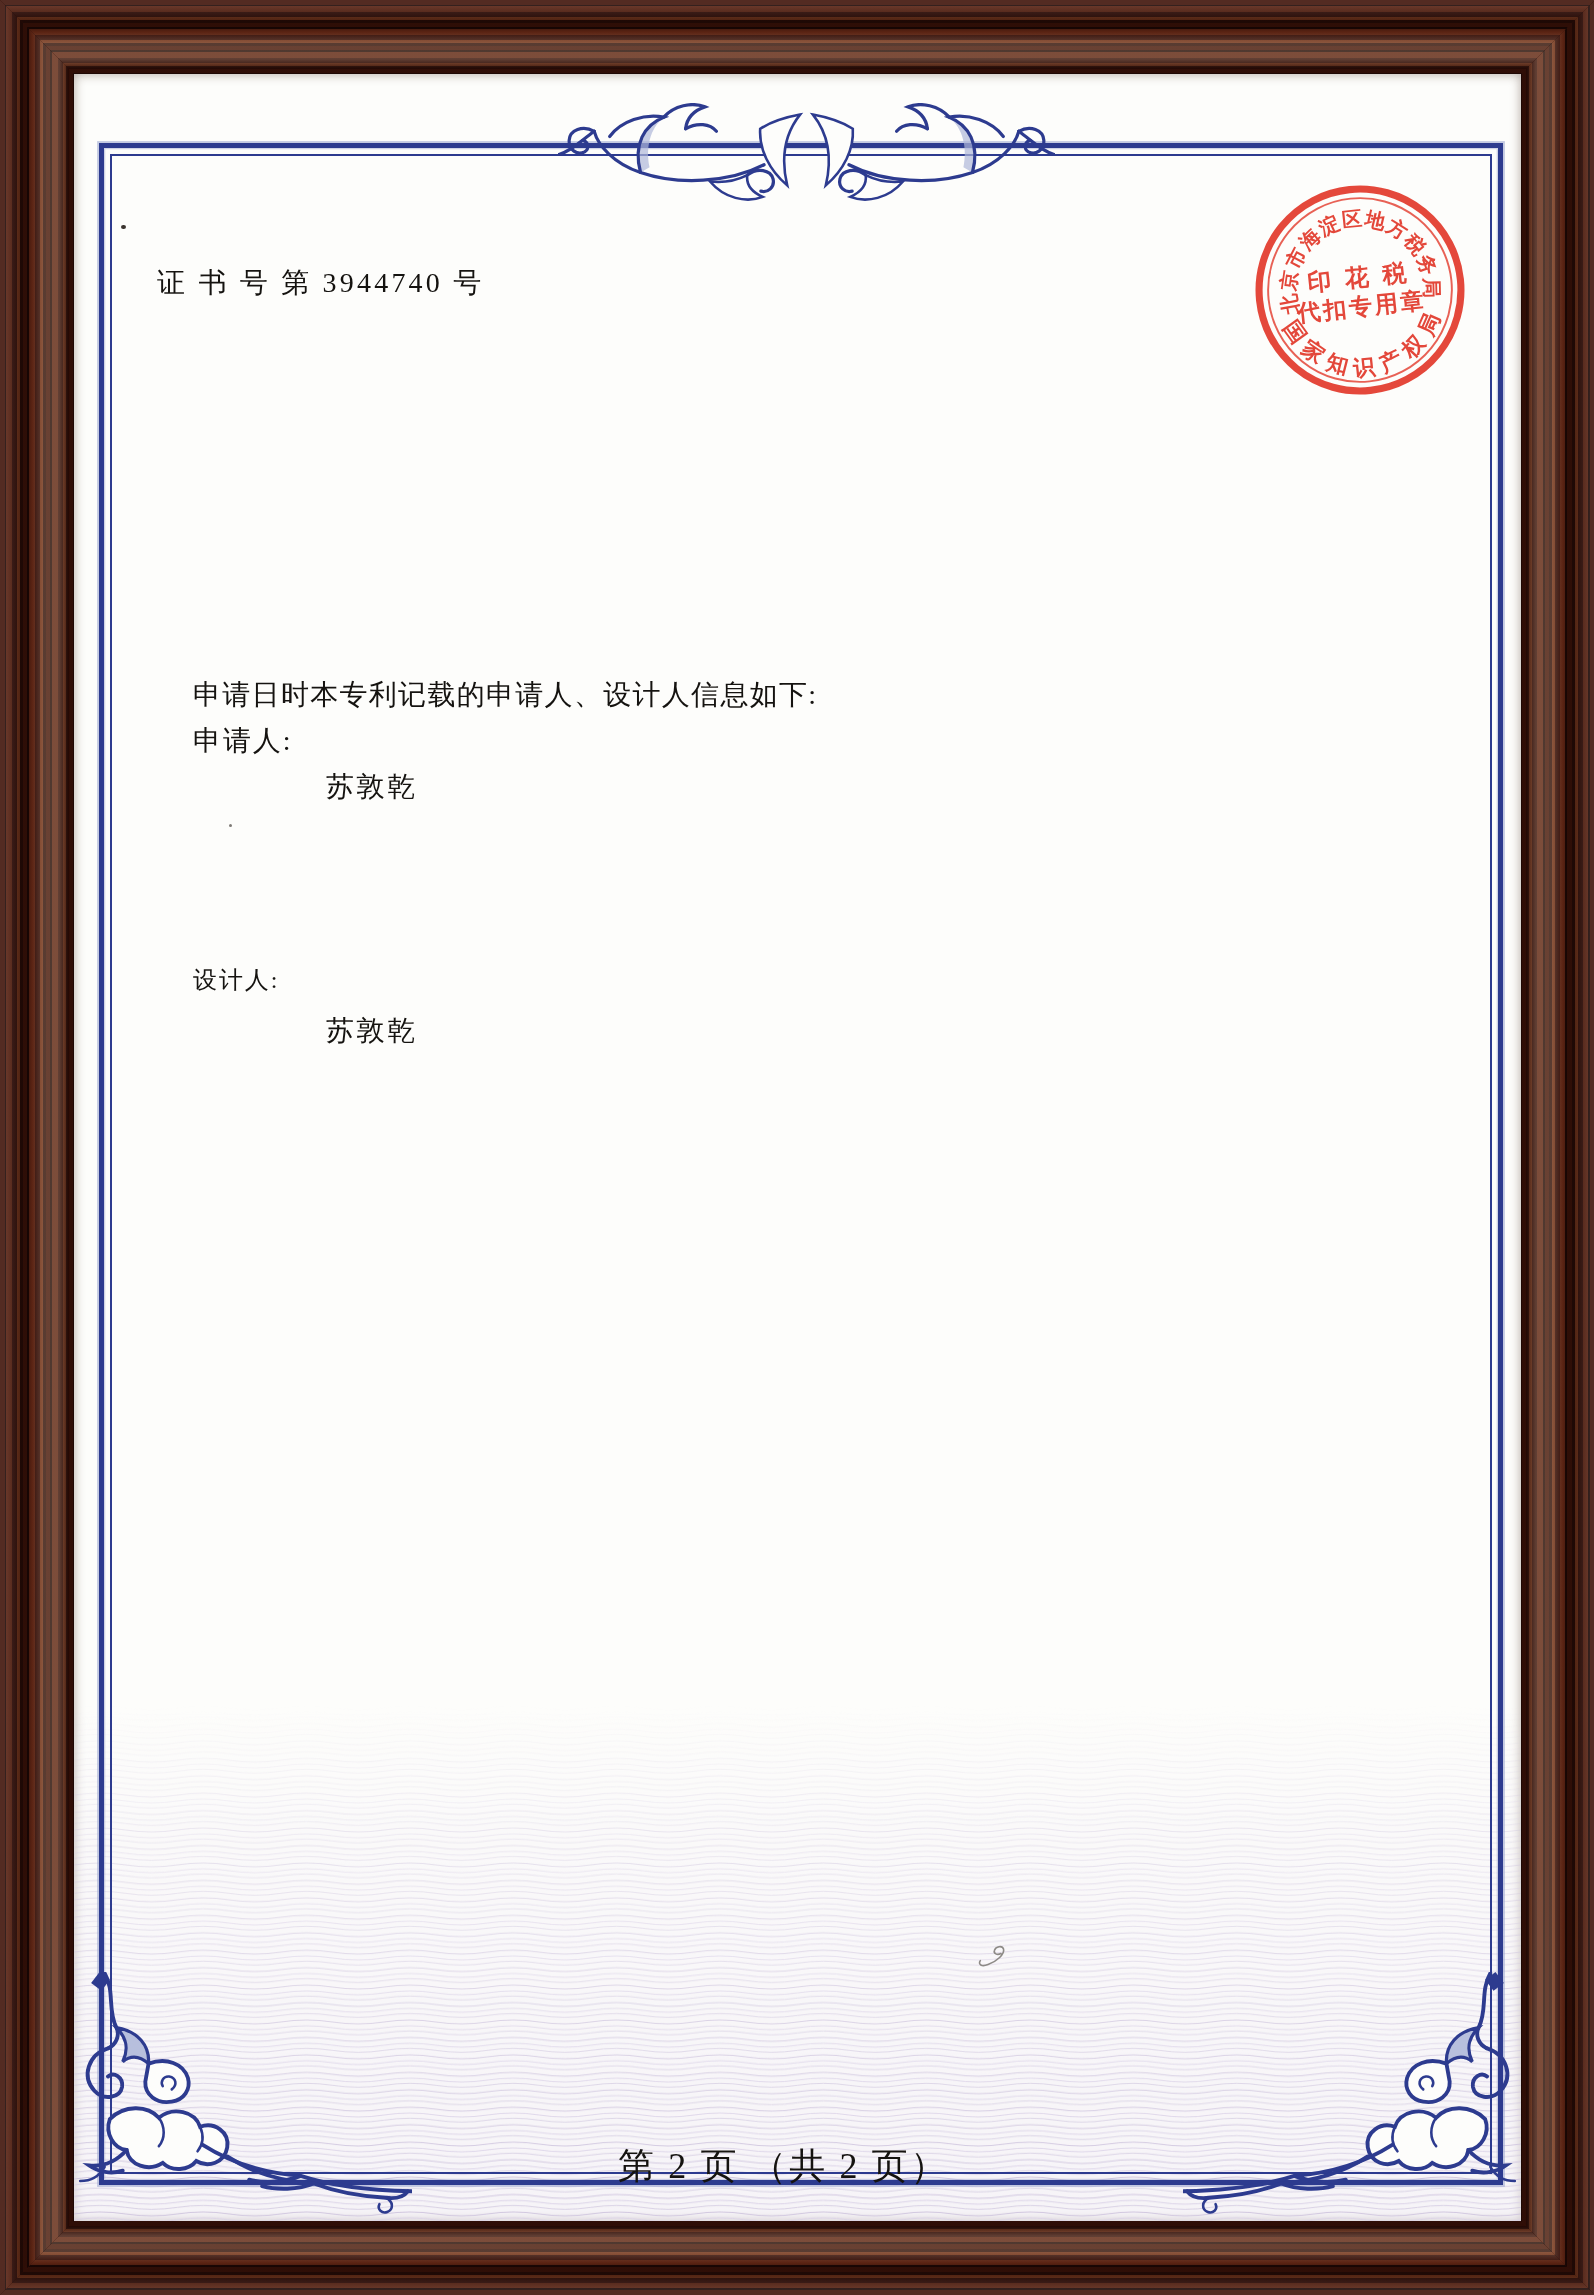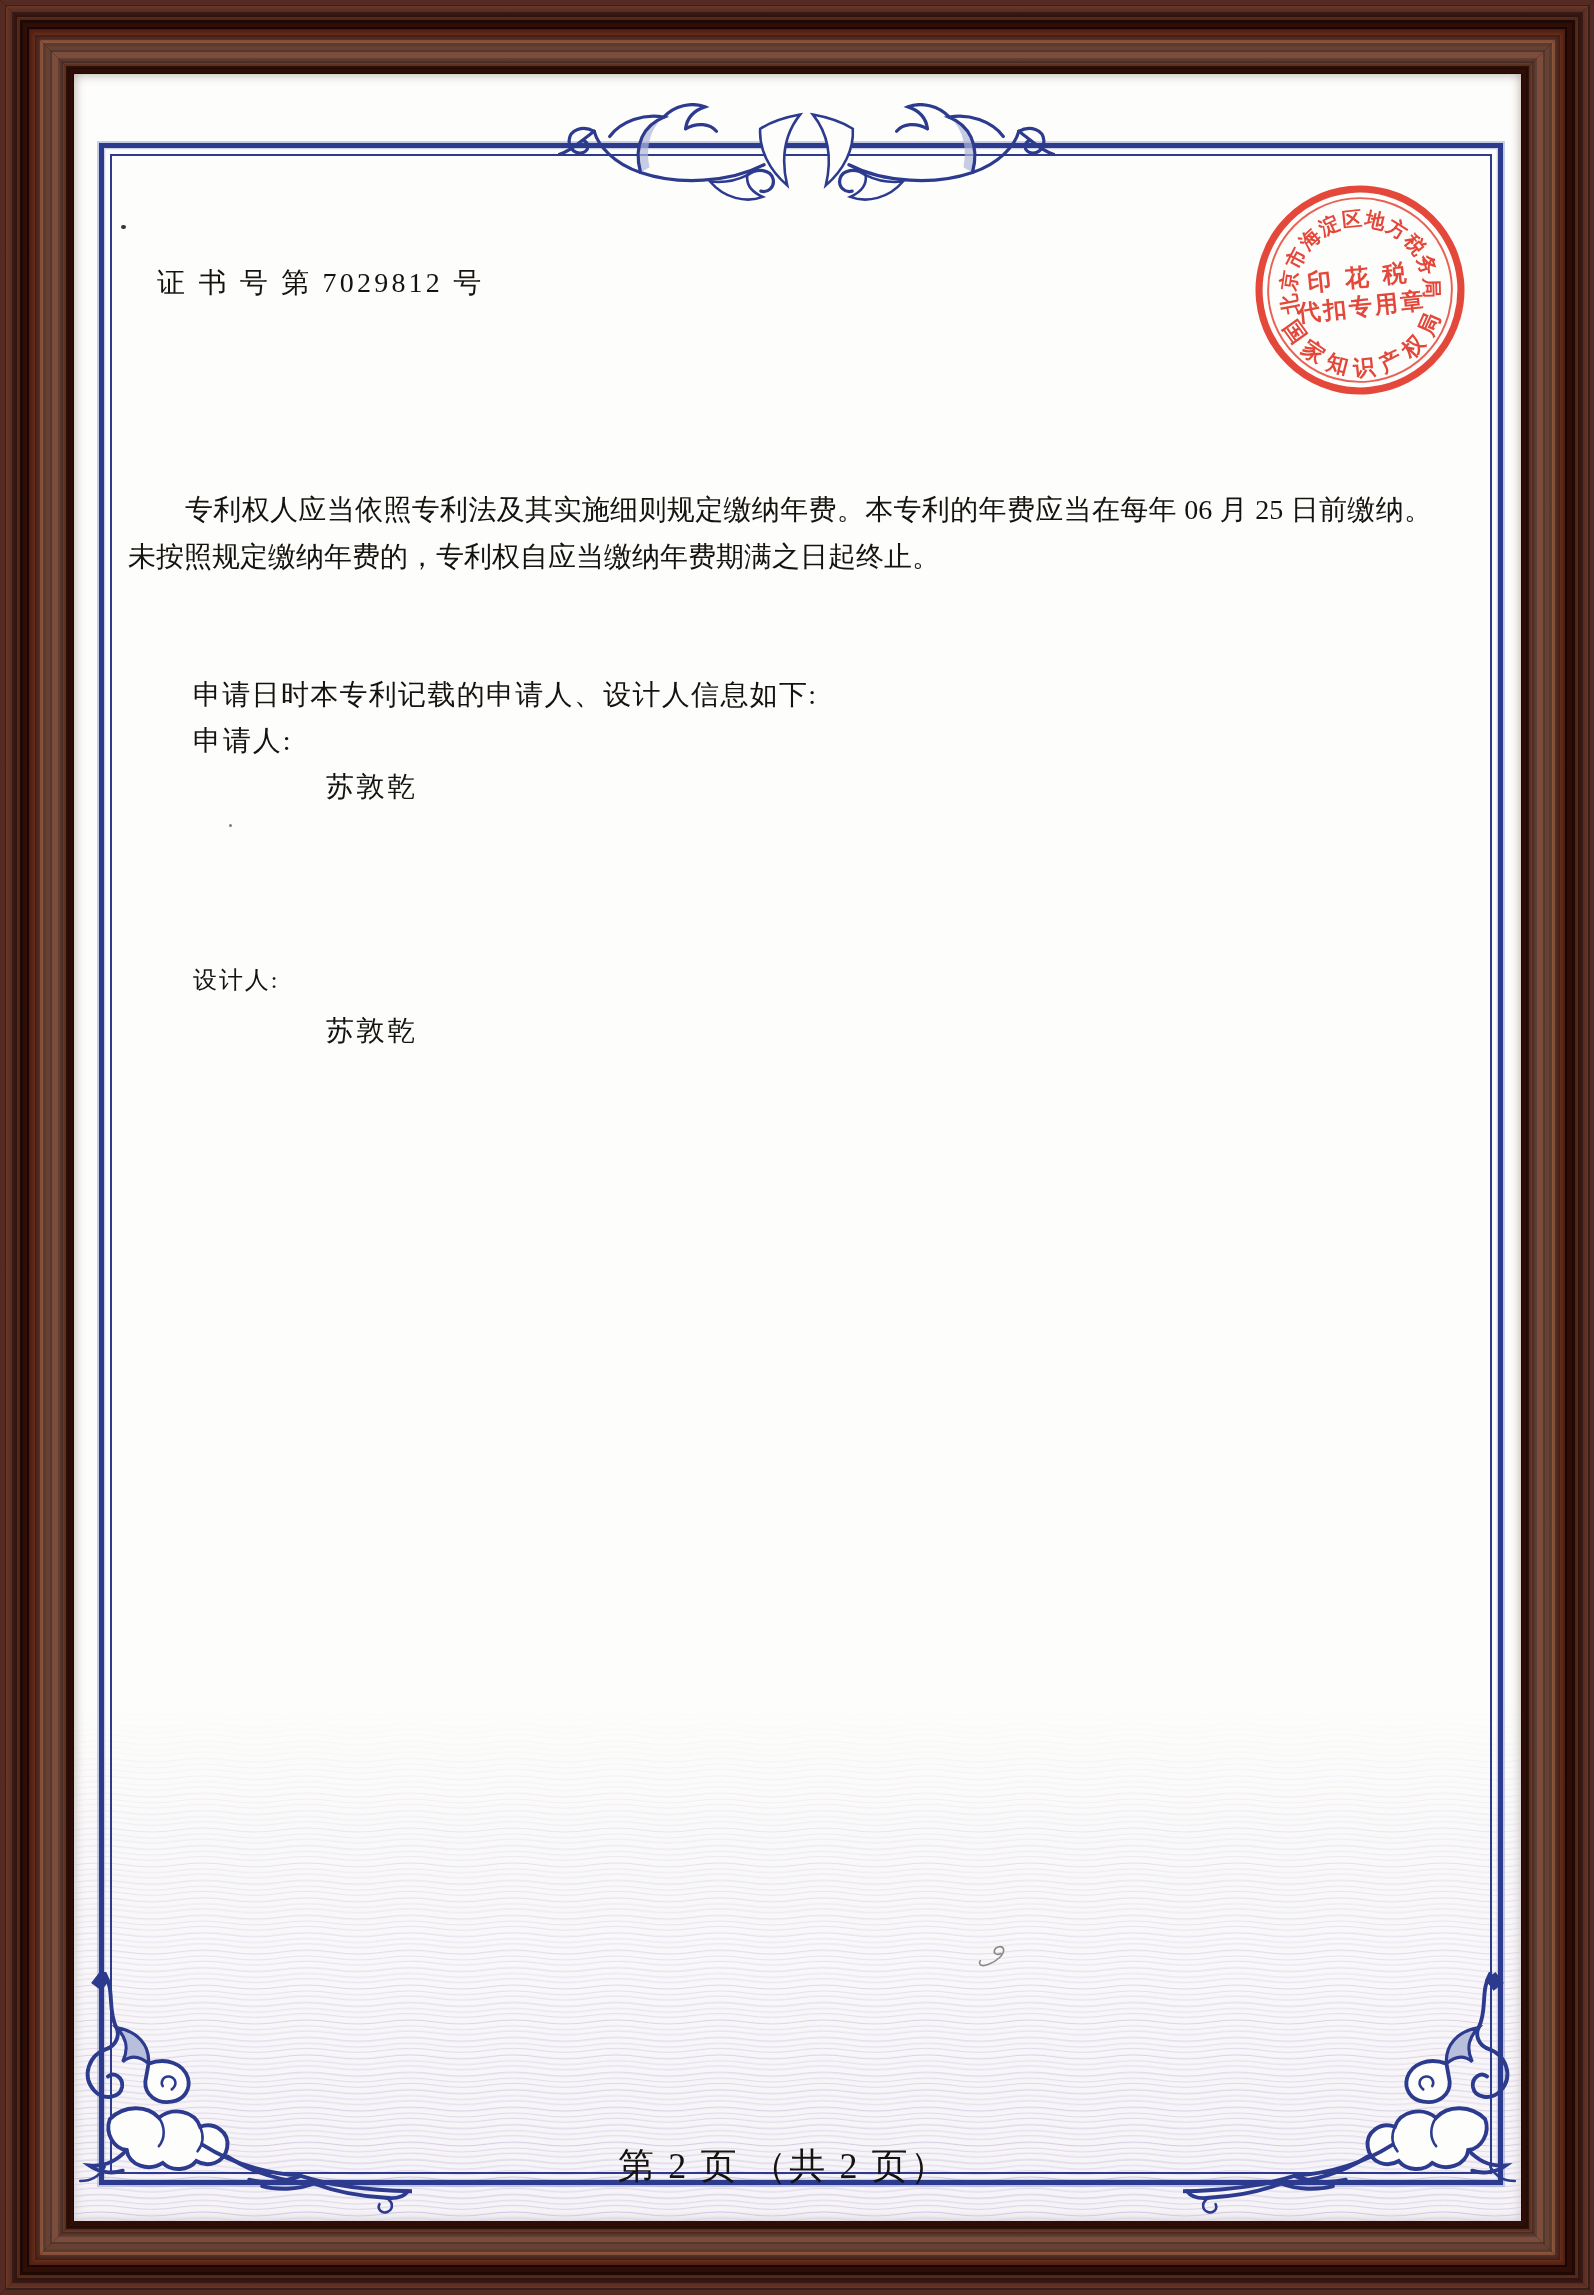--- a/index.html
+++ b/index.html
@@ -159,23 +159,22 @@
           <textPath href="#arcTop" startOffset="50%" text-anchor="middle">北京市海淀区地方税务局</textPath>
         </text>
         <text font-size="34" letter-spacing="12" opacity="0.93" fill="#e23a2c">
           <textPath href="#arcBot" startOffset="50%" text-anchor="middle">国家知识产权局</textPath>
         </text>
         <text x="170" y="163" font-size="37" letter-spacing="6" text-anchor="middle" opacity="0.93" fill="#e23a2c">印 花 税</text>
         <text x="170" y="208" font-size="36" letter-spacing="4" text-anchor="middle" opacity="0.93" fill="#e23a2c">代扣专用章</text>
       </g>
     </svg>
 
-    <div class="txt cert-no">证 书 号 第 7029812 号</div>
+    <div class="txt cert-no">证 书 号 第 3944740 号</div>
 
-    <div class="txt para">专利权人应当依照专利法及其实施细则规定缴纳年费。本专利的年费应当在每年 06 月 25 日前缴纳。未按照规定缴纳年费的，专利权自应当缴纳年费期满之日起终止。</div>
 
     <div class="txt info-heading">申请日时本专利记载的申请人、设计人信息如下:</div>
 
     <div class="txt lbl-applicant">申请人:</div>
     <div class="txt name-applicant">苏敦乾</div>
 
     <div class="txt lbl-designer">设计人:</div>
     <div class="txt name-designer">苏敦乾</div>
 
     <div class="txt footer">第 2 页 （共 2 页）</div>

